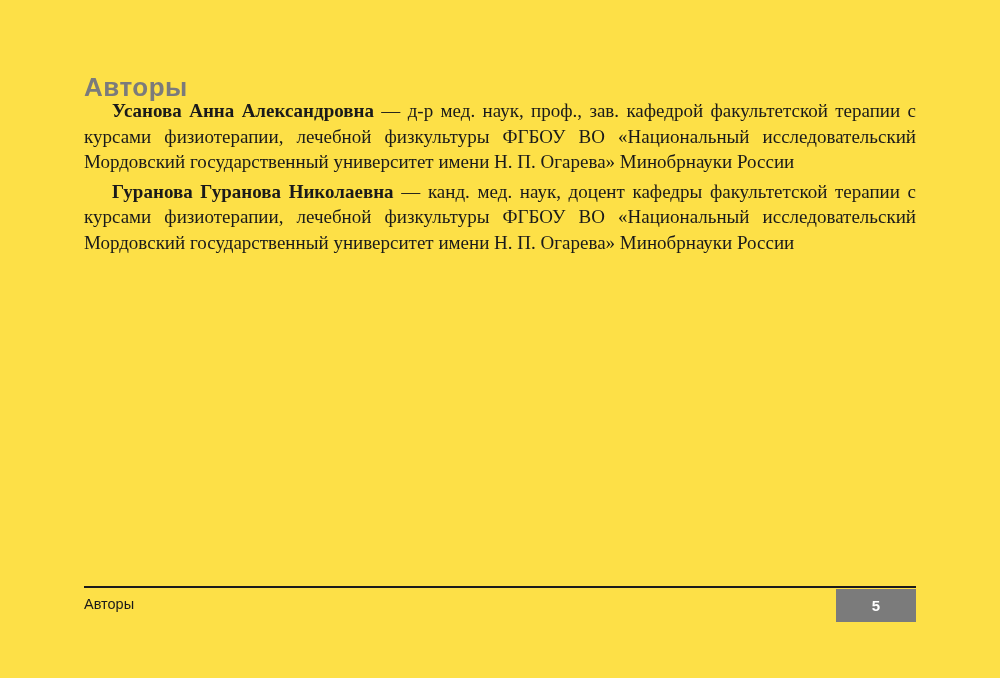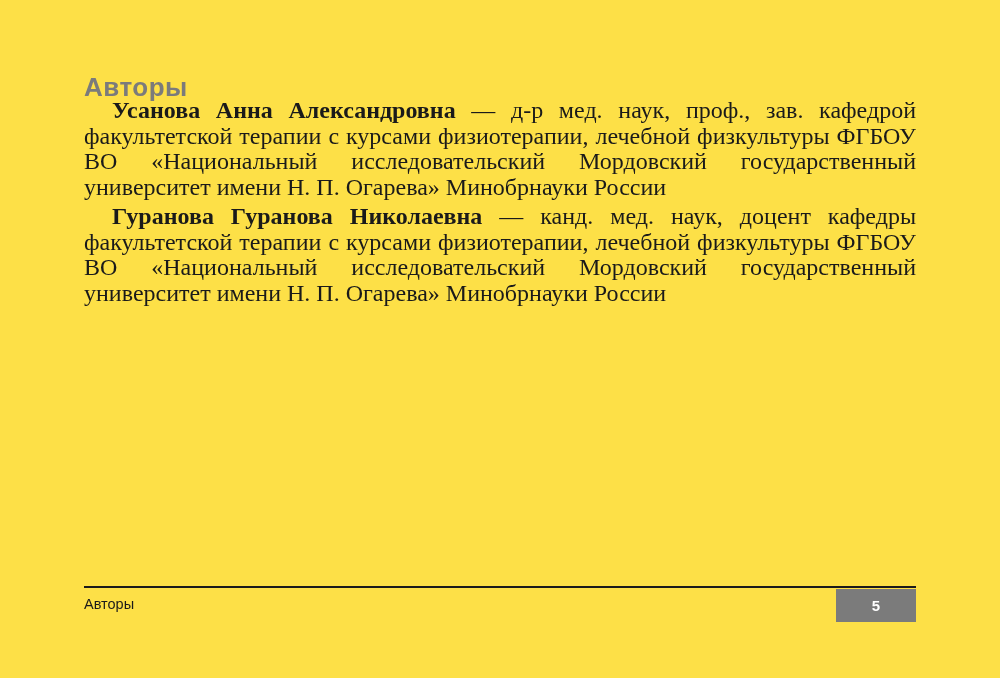--- a/index.html
+++ b/index.html
@@ -26,21 +26,21 @@
     letter-spacing: 0.5px;
   }
   .content {
     position: absolute;
     left: 84px;
     top: 98px;
     width: 832px;
   }
   .para {
     font-family: "Liberation Serif", serif;
-    font-size: 24px;
+    font-size: 19px;
     line-height: 25.5px;
     color: #1a1a1a;
     text-align: justify;
     text-justify: inter-word;
     text-indent: 28px;
     margin: 0 0 4px 0;
   }
   .para .name {
     font-weight: bold;
   }

